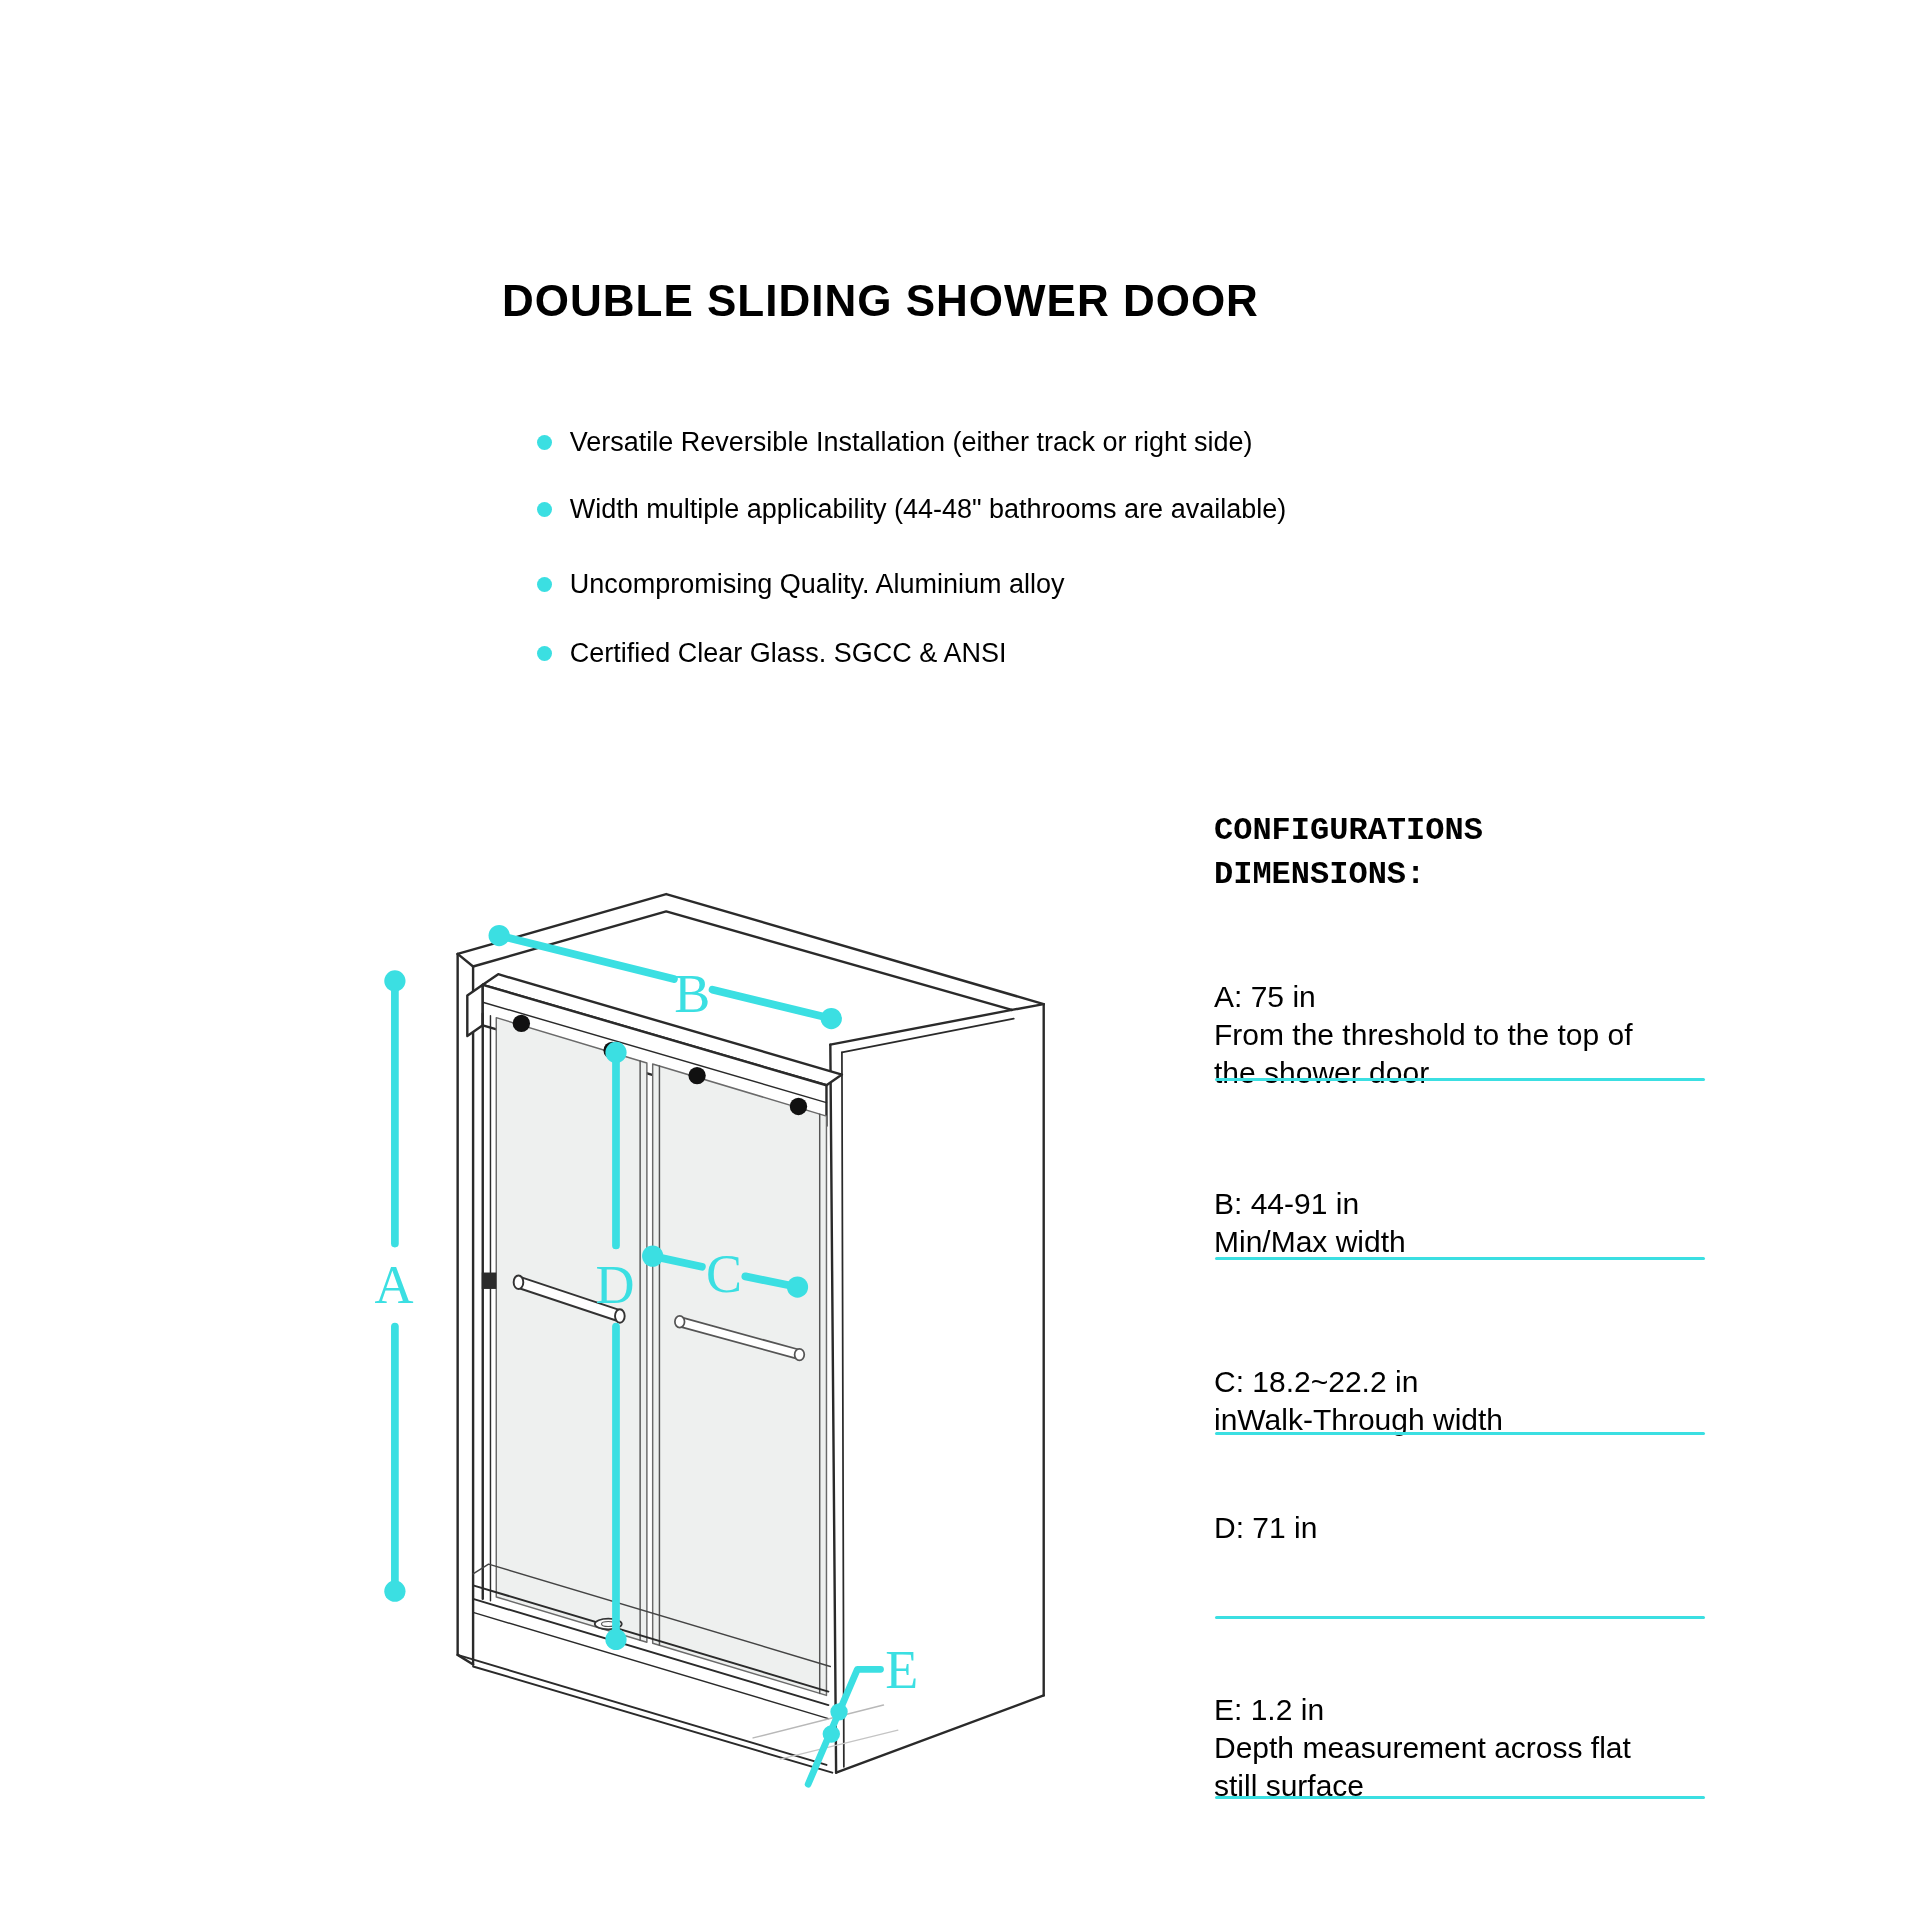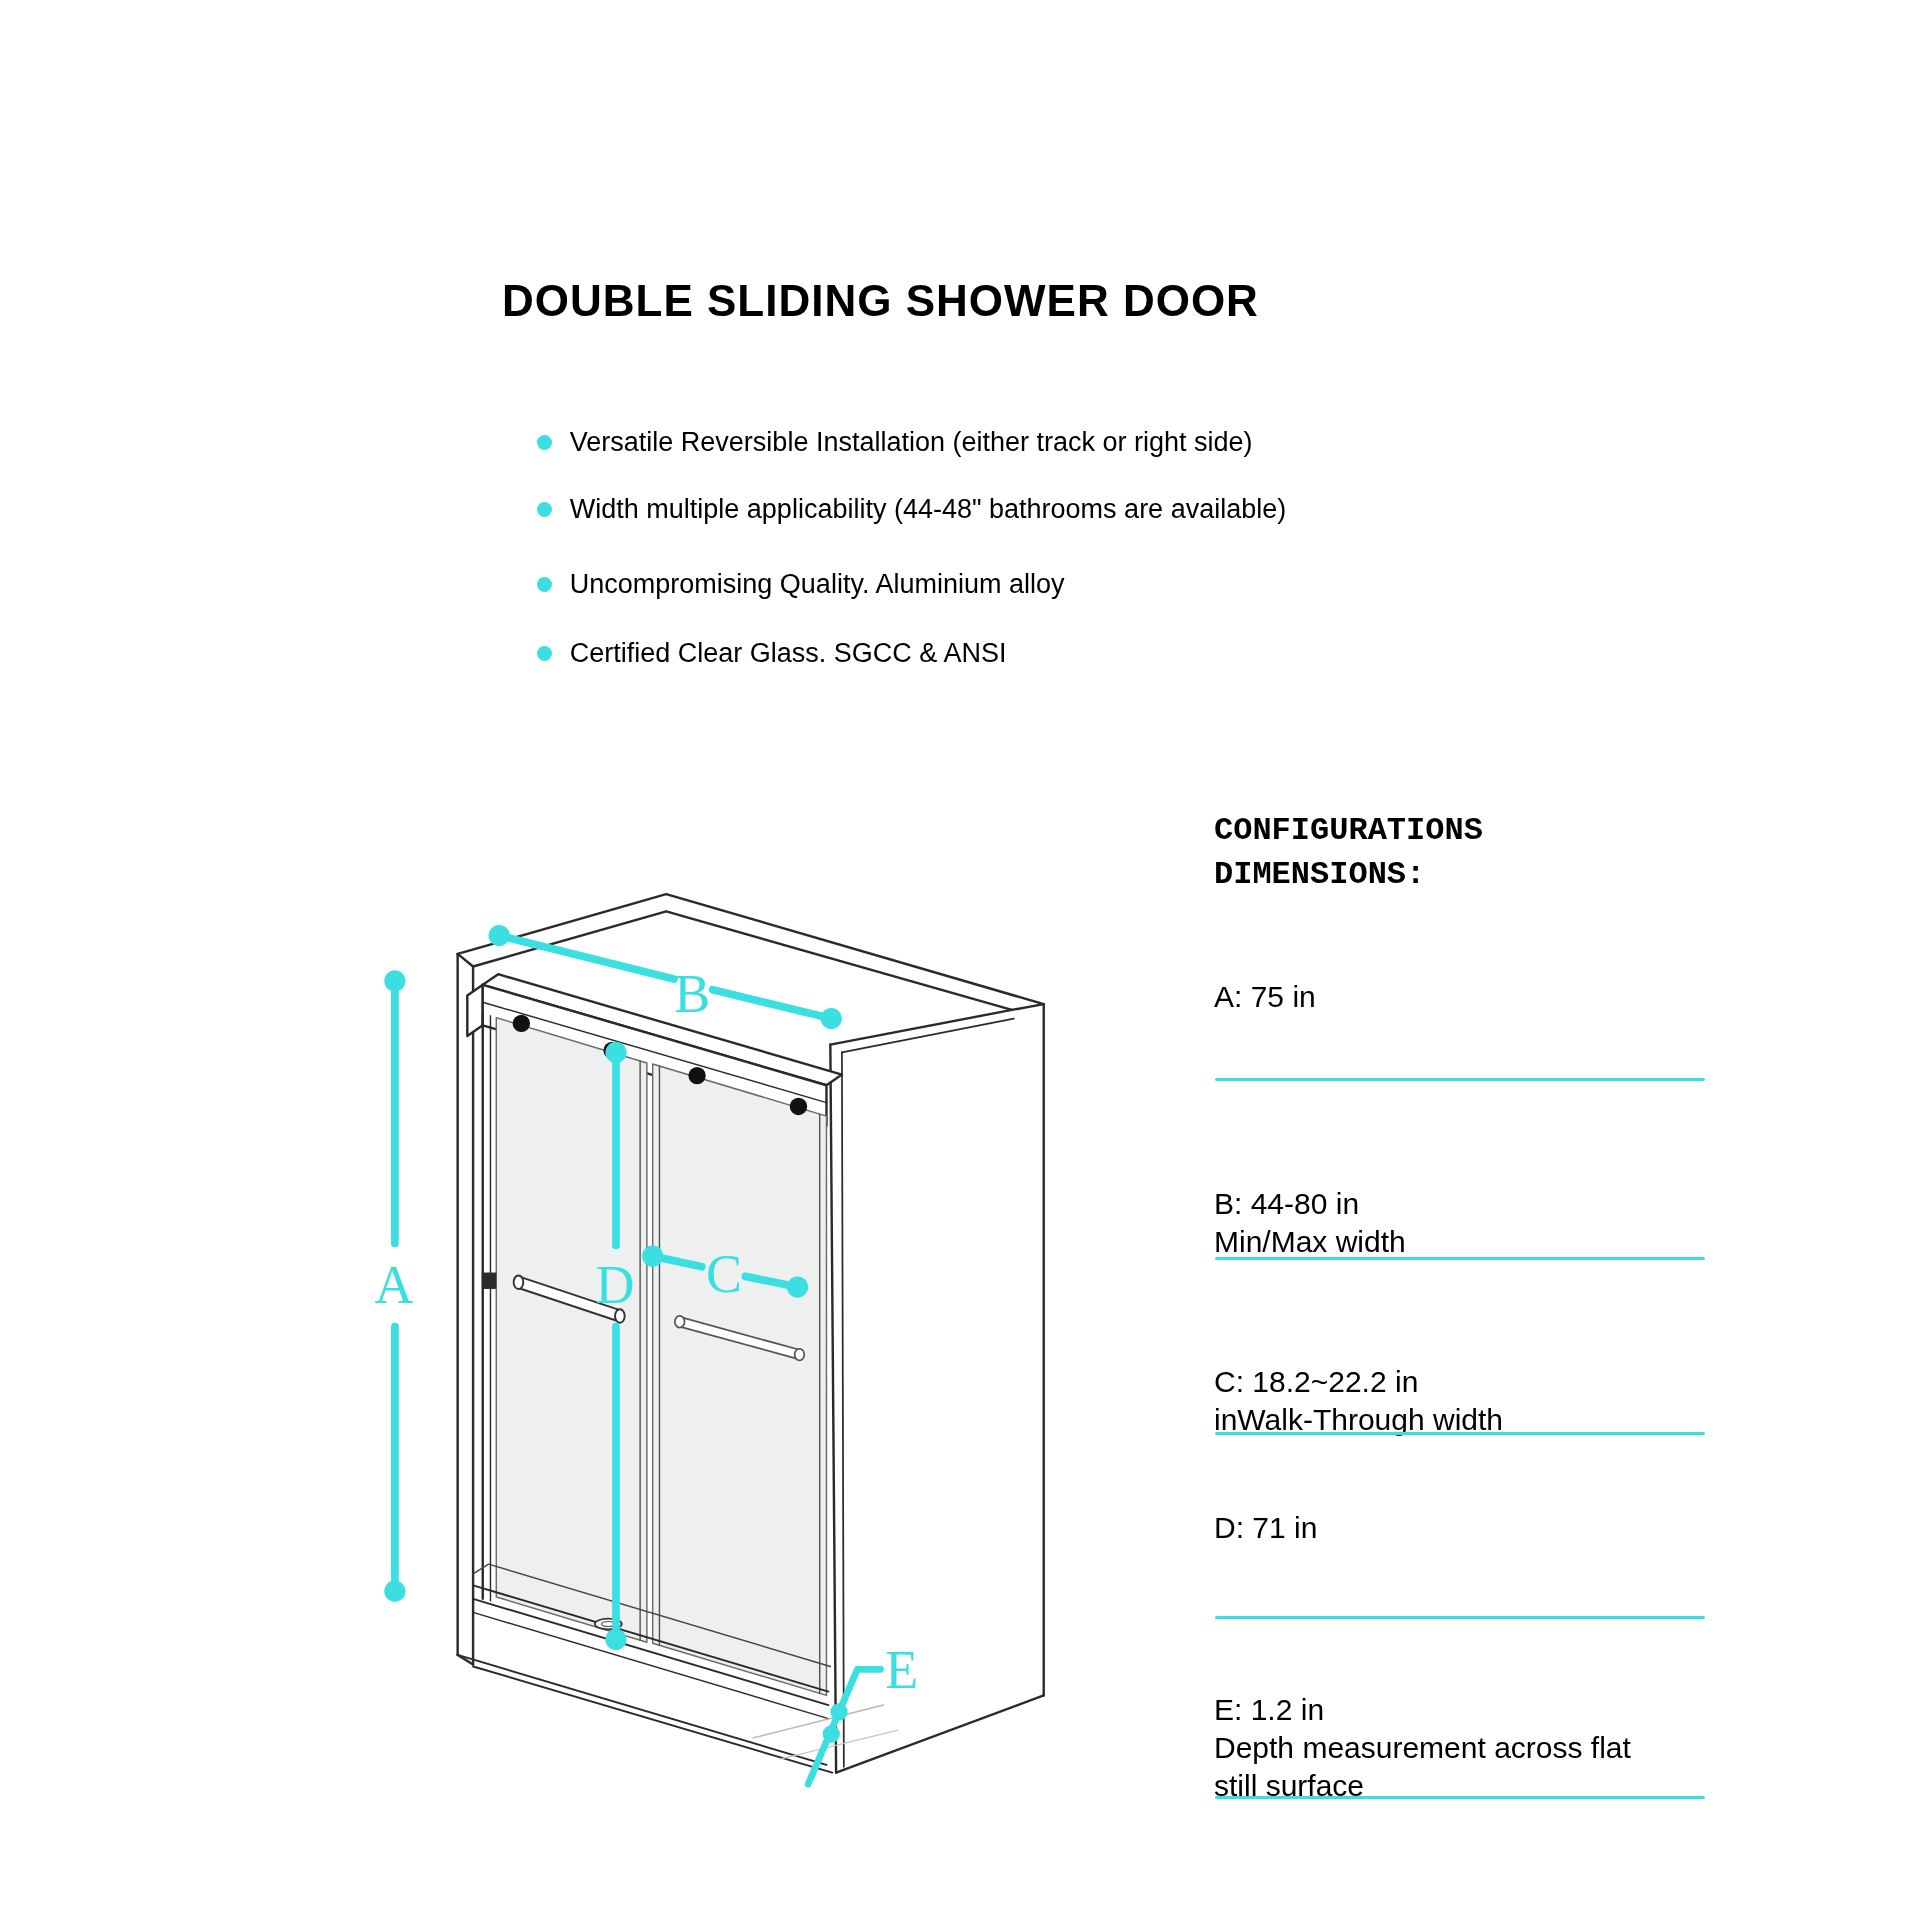--- a/index.html
+++ b/index.html
@@ -155,25 +155,27 @@
       <circle cx="861" cy="1796" r="9" fill="#3BDFE2" stroke="none"></circle>
     </g>
     <text class="dim" x="934" y="1748" fill="#3BDFE2" stroke="none" text-anchor="middle">E</text>
   </svg>
 
   <div class="specs-heading">CONFIGURATIONS
 DIMENSIONS:</div>
 
   <div class="spec-item" style="top:942px;">
     <div class="spec-value">A: 75 in</div>
+    <div class="spec-desc">From the threshold to the top of
+the shower door</div>
   </div>
   <div class="spec-sep" style="top:1078px;background:#3BDFE2;"></div>
 
   <div class="spec-item" style="top:1149px;">
-    <div class="spec-value">B: 44-80 in</div>
+    <div class="spec-value">B: 44-91 in</div>
     <div class="spec-desc">Min/Max width</div>
   </div>
   <div class="spec-sep" style="top:1257px;background:#3BDFE2;"></div>
 
   <div class="spec-item" style="top:1327px;">
     <div class="spec-value">C: 18.2~22.2 in</div>
     <div class="spec-desc">inWalk-Through width</div>
   </div>
   <div class="spec-sep" style="top:1432px;background:#3BDFE2;"></div>
 

